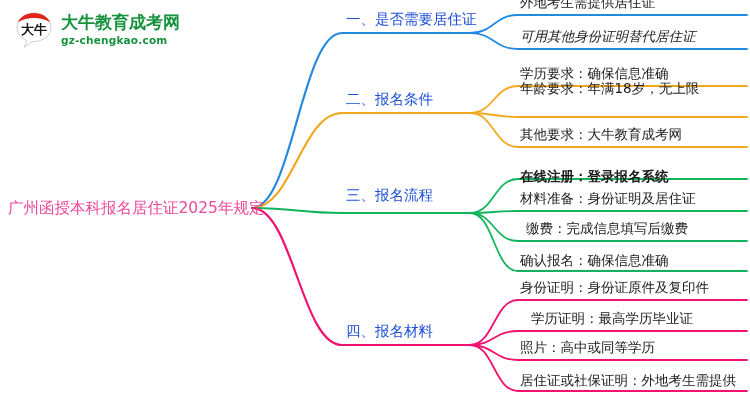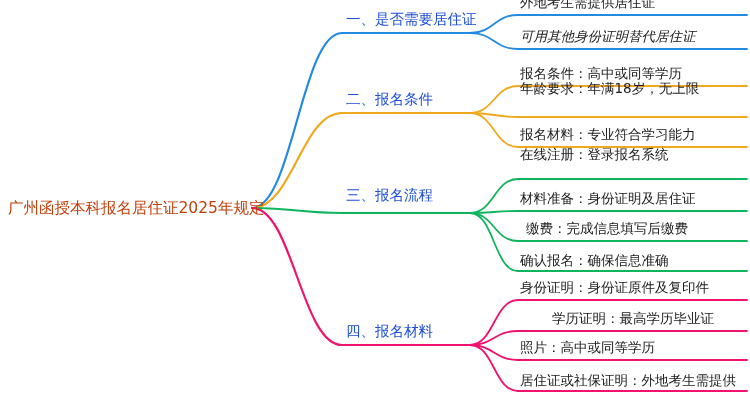--- a/index.html
+++ b/index.html
@@ -66,21 +66,21 @@
     left: 8px;
     top: 194px;
     width: 240px;
     height: 28px;
     display: flex;
     align-items: center;
     justify-content: flex-start;
   }
   .root-label {
     font-size: 15.5px;
-    color: #c2410c;
+    color: #ec4899;
     white-space: nowrap;
     letter-spacing: 0px;
   }
 
   
   .branch-node {
     position: absolute;
     height: 24px;
     display: flex;
     align-items: center;
@@ -140,70 +140,81 @@
     <path d="M 518 300 L 747 300" fill="none" stroke="#f0126e" stroke-width="1.8" stroke-linecap="round"></path>
     <path d="M 470 345 C 494 345 494 331 518 331" fill="none" stroke="#f0126e" stroke-width="1.8" stroke-linecap="round"></path>
     <path d="M 518 331 L 747 331" fill="none" stroke="#f0126e" stroke-width="1.8" stroke-linecap="round"></path>
     <path d="M 470 345 C 494 345 494 360 518 360" fill="none" stroke="#f0126e" stroke-width="1.8" stroke-linecap="round"></path>
     <path d="M 518 360 L 747 360" fill="none" stroke="#f0126e" stroke-width="1.8" stroke-linecap="round"></path>
     <path d="M 470 345 C 494 345 494 391 518 391" fill="none" stroke="#f0126e" stroke-width="1.8" stroke-linecap="round"></path>
     <path d="M 518 391 L 747 391" fill="none" stroke="#f0126e" stroke-width="1.8" stroke-linecap="round"></path>
   </svg>
 
 <div class="logo">
+  <div class="logo-mark">
+    <svg width="40" height="40" viewBox="0 0 40 40" xmlns="http://www.w3.org/2000/svg">
+      <path d="M20 3 C10.6 3 3 9.4 3 17.3 C3 23 6.9 28 12.6 30.3 L10.6 37.2 L18.4 31.4 C19 31.5 19.5 31.5 20 31.5 C29.4 31.5 37 25.2 37 17.3 C37 9.4 29.4 3 20 3 Z" fill="#ffffff" stroke="#cccccc" stroke-width="1"></path>
+      <path d="M20 3 C12.6 3 6.3 6.9 4 12.3 C9 9.3 14.4 8 20 8 C25.6 8 31 9.3 36 12.3 C33.7 6.9 27.4 3 20 3 Z" fill="#e1251b"></path>
+      <text x="20" y="24" font-family="'DejaVu Sans','Liberation Sans',sans-serif" font-size="13" font-weight="bold" fill="#1a1a1a" text-anchor="middle">大牛</text>
+    </svg>
+  </div>
+  <div class="logo-text">
+    <div class="logo-title">大牛教育成考网</div>
+    <div class="logo-sub">gz-chengkao.com</div>
+  </div>
 </div>
 
 <div class="root-node">
   <span class="root-label">广州函授本科报名居住证2025年规定</span>
 </div>
 
 <div id="nodes">
     <div class="branch-node" style="left: 346px; top: 7px;">
       <span class="branch-label">一、是否需要居住证</span>
     </div>
     <div class="leaf-node" style="left: 520px; top: -8px;">
       <span class="leaf-label">外地考生需提供居住证</span>
     </div>
     <div class="leaf-node" style="left: 520px; top: 26px; font-style: italic;">
       <span class="leaf-label">可用其他身份证明替代居住证</span>
     </div>
     <div class="branch-node" style="left: 346px; top: 87px;">
       <span class="branch-label">二、报名条件</span>
     </div>
     <div class="leaf-node" style="left: 520px; top: 63px;">
-      <span class="leaf-label">报名条件：高中或同等学历</span>
+      <span class="leaf-label">学历要求：确保信息准确</span>
     </div>
     <div class="leaf-node" style="left: 520px; top: 78px;">
       <span class="leaf-label">年龄要求：年满18岁，无上限</span>
     </div>
     <div class="leaf-node" style="left: 520px; top: 124px;">
-      <span class="leaf-label">报名材料：专业符合学习能力</span>
+      <span class="leaf-label">其他要求：大牛教育成考网</span>
     </div>
     <div class="branch-node" style="left: 346px; top: 183px;">
       <span class="branch-label">三、报名流程</span>
     </div>
-    <div class="leaf-node" style="left: 520px; top: 144px;">
+    <div class="leaf-node" style="left: 520px; top: 166px; font-weight: bold;">
       <span class="leaf-label">在线注册：登录报名系统</span>
     </div>
     <div class="leaf-node" style="left: 520px; top: 188px;">
       <span class="leaf-label">材料准备：身份证明及居住证</span>
     </div>
     <div class="leaf-node" style="left: 508px; top: 218px; margin-left: 18px;">
       <span class="leaf-label">缴费：完成信息填写后缴费</span>
     </div>
     <div class="leaf-node" style="left: 520px; top: 248px; align-items: flex-end;">
       <span class="leaf-label">确认报名：确保信息准确</span>
     </div>
     <div class="branch-node" style="left: 346px; top: 319px;">
       <span class="branch-label">四、报名材料</span>
     </div>
     <div class="leaf-node" style="left: 520px; top: 277px;">
       <span class="leaf-label">身份证明：身份证原件及复印件</span>
     </div>
-    <div class="leaf-node" style="left: 552px; top: 308px;">
+    <div class="leaf-node" style="left: 531px; top: 308px;">
       <span class="leaf-label">学历证明：最高学历毕业证</span>
     </div>
     <div class="leaf-node" style="left: 520px; top: 337px;">
       <span class="leaf-label">照片：高中或同等学历</span>
     </div>
     <div class="leaf-node" style="left: 520px; top: 368px; align-items: flex-end;">
       <span class="leaf-label">居住证或社保证明：外地考生需提供</span>
     </div>
   </div>
 

